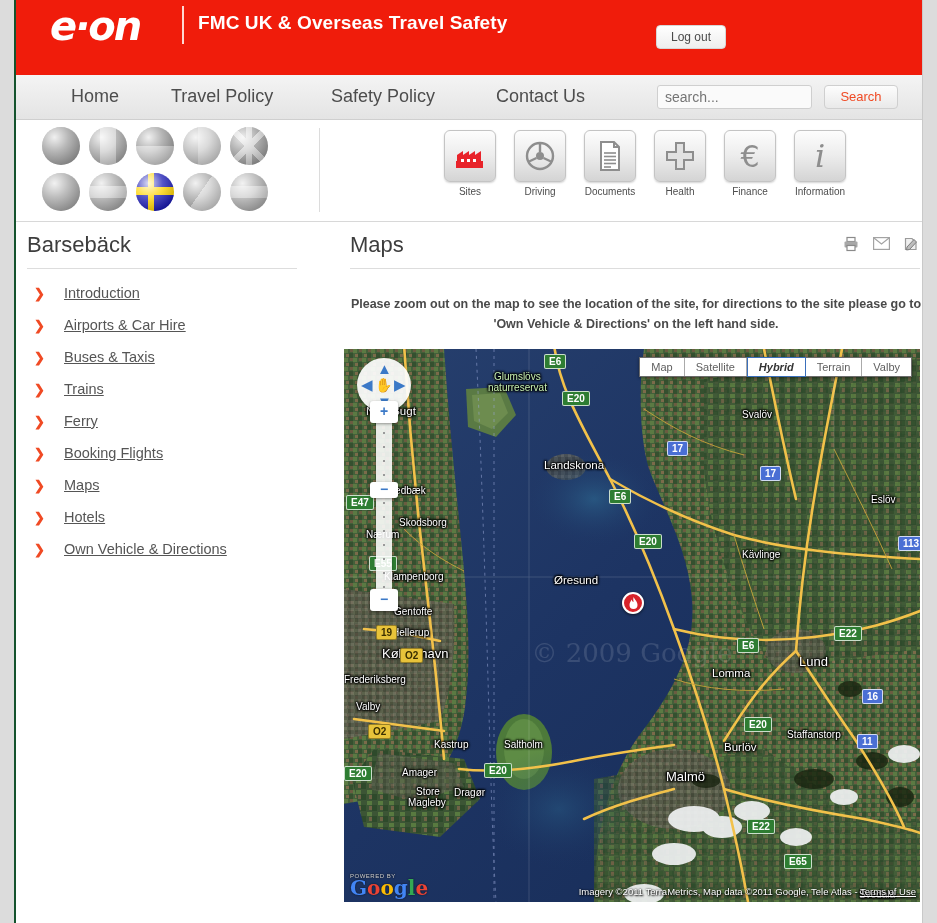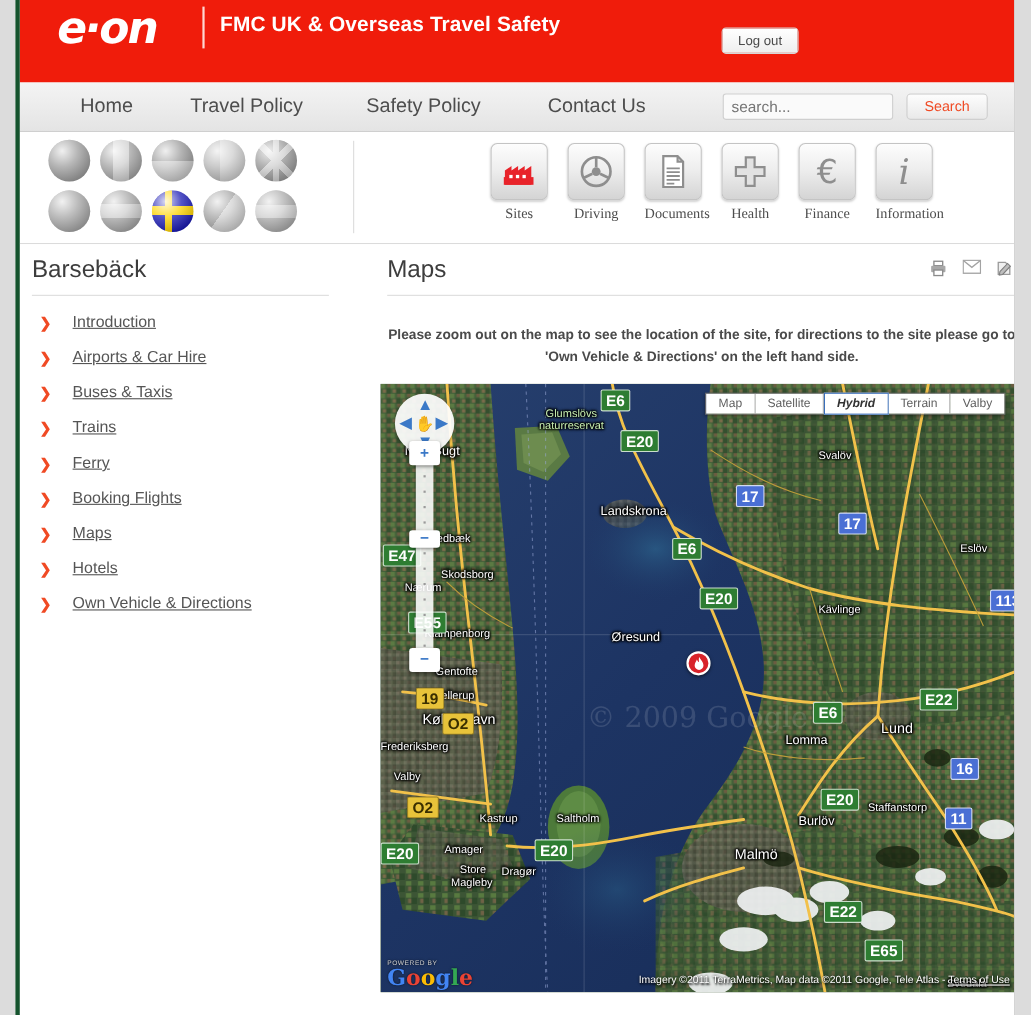--- a/index.html
+++ b/index.html
@@ -8,21 +8,21 @@
     width: 937px; height: 923px;
     background: #dcdcdc;
     font-family: "Liberation Sans", sans-serif;
     overflow: hidden;
   }
   #page {
     position: absolute;
     left: 14px; top: 0;
     width: 909px; height: 923px;
     background: #ffffff;
-    border-left: 4px solid #14532d;
+    border-left: 2px solid #14532d;
     border-right: 1px solid #c9c9c9;
     overflow: hidden;
   }
 
   
   #header {
     position: relative;
     height: 75px;
     background: #f01c0b;
   }
@@ -142,24 +142,23 @@
     width: 52px; height: 52px;
     border-radius: 6px;
     background: linear-gradient(#fdfdfd 0%, #ededed 48%, #d4d4d4 100%);
     border: 1px solid #c4c4c4;
     box-shadow: 0 1px 2px rgba(0,0,0,.18);
     display: flex; align-items: center; justify-content: center;
     color: #8e8e8e;
   }
   .topicon .lbl {
     margin-top: 4px;
-    font-size: 13px;
+    font-size: 10px;
     color: #4d4d4d;
     white-space: nowrap;
-    font-family: Liberation Serif, serif;
   }
 
   
   #content { position: relative; height: 700px; background: #fff; }
   #sidebar { position: absolute; left: 0; top: 0; width: 320px; height: 700px; }
   #side-title {
     position: absolute; left: 11px; top: 10px;
     font-size: 22px; color: #3d3d3d; font-weight: normal;
   }
   #side-rule {
@@ -222,21 +221,21 @@
     font-family: "Liberation Sans", sans-serif;
     text-shadow: 0 0 2px #000, 1px 1px 2px #000, -1px 1px 2px #000, 1px -1px 2px #000, -1px -1px 2px #000;
     white-space: nowrap;
     pointer-events: none;
   }
   .maplabel.big { font-size: 13px; }
   .maplabel.mid { font-size: 11.5px; }
   .maplabel.green { color: #c8f0b2; }
   .shield {
     position: absolute;
-    font-size: 14px;
+    font-size: 10px;
     font-weight: bold;
     color: #ffffff;
     padding: 1px 4px;
     border-radius: 2px;
     border: 1px solid rgba(255,255,255,.75);
     white-space: nowrap;
     pointer-events: none;
   }
   .shield.e { background: #2e7d32; }
   .shield.b { background: #4a6fd4; }

